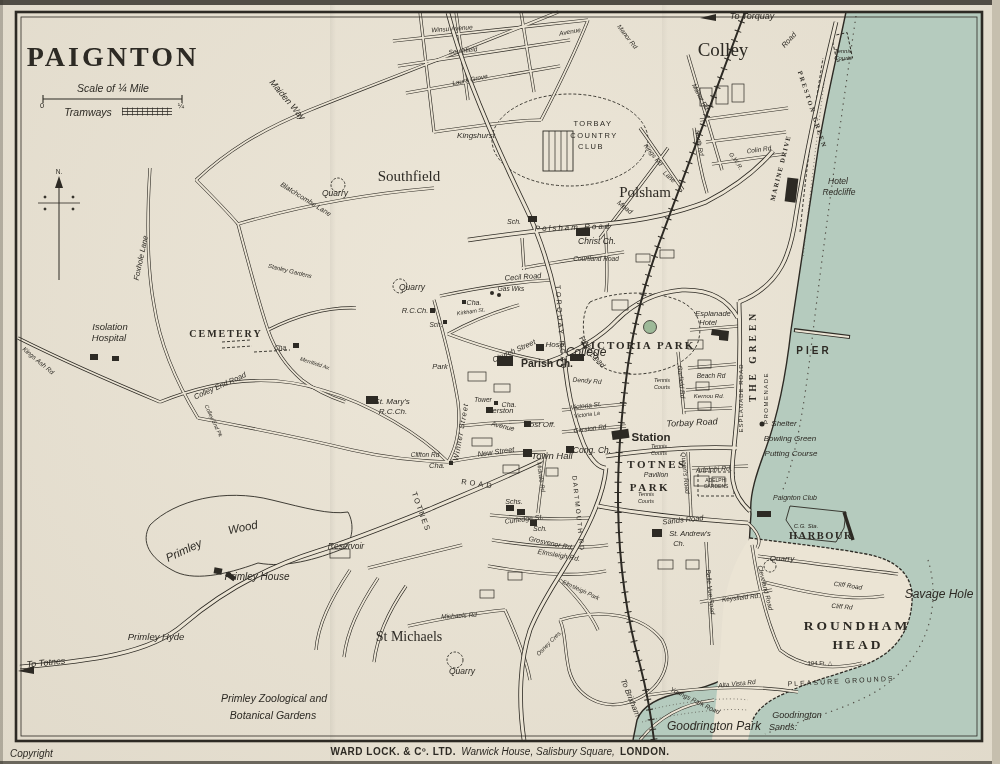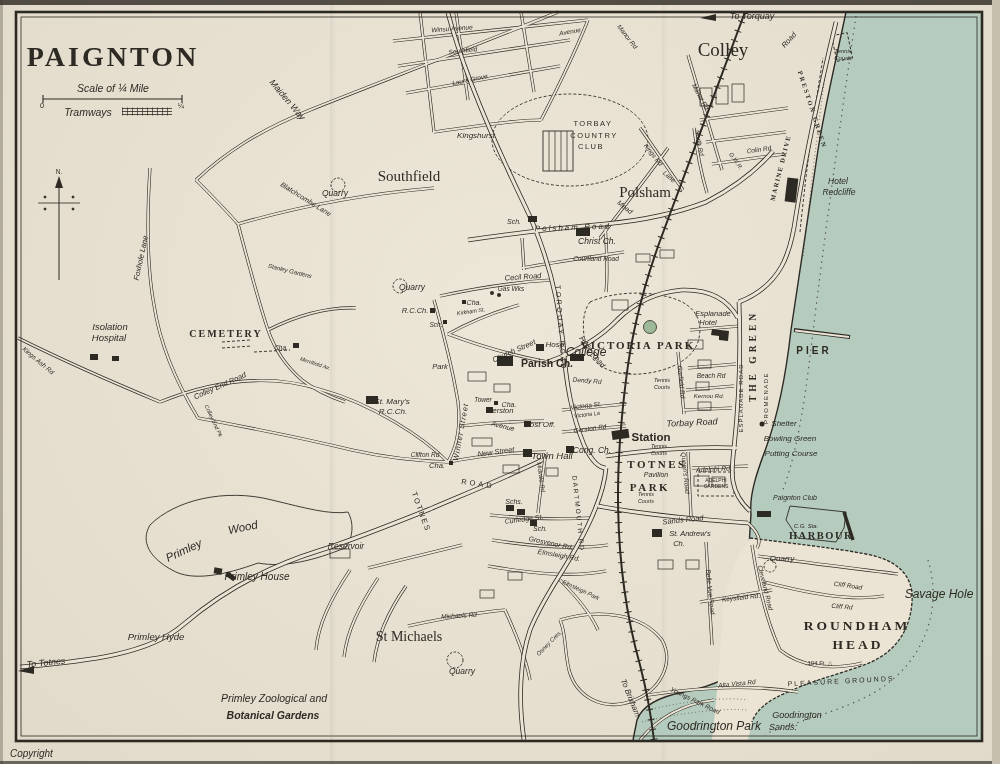--- a/index.html
+++ b/index.html
@@ -560,21 +560,21 @@
       <div class="lbl lbl-st" style="left: 462px; top: 671px; font-size: 8.5px; transform: translate(-50%, -50%) rotate(0deg);">Quarry</div>
       <div class="lbl lbl-st" style="left: 549px; top: 643px; font-size: 6px; transform: translate(-50%, -50%) rotate(-45deg);">Osney Cres.</div>
       <div class="lbl lbl-st" style="left: 630px; top: 698px; font-size: 8px; transform: translate(-50%, -50%) rotate(68deg);">To Brixham</div>
       <div class="lbl lbl-st" style="left: 184px; top: 551px; font-size: 11.5px; transform: translate(-50%, -50%) rotate(-25deg);">Primley</div>
       <div class="lbl lbl-st" style="left: 243px; top: 528px; font-size: 11.5px; transform: translate(-50%, -50%) rotate(-12deg);">Wood</div>
       <div class="lbl lbl-st" style="left: 346px; top: 546px; font-size: 8.5px; transform: translate(-50%, -50%) rotate(0deg);">Reservoir</div>
       <div class="lbl lbl-st" style="left: 257px; top: 577px; font-size: 10px; transform: translate(-50%, -50%) rotate(0deg);">Primley House</div>
       <div class="lbl lbl-st" style="left: 156px; top: 637px; font-size: 9.5px; transform: translate(-50%, -50%) rotate(0deg);">Primley Hyde</div>
       <div class="lbl lbl-st" style="left: 46px; top: 663px; font-size: 9px; transform: translate(-50%, -50%) rotate(-6deg);">To Totnes</div>
       <div class="lbl lbl-st" style="left: 274px; top: 698px; font-size: 10.5px; transform: translate(-50%, -50%) rotate(0deg);">Primley Zoological and</div>
-      <div class="lbl lbl-st" style="left: 273px; top: 715px; font-size: 10.5px; transform: translate(-50%, -50%) rotate(0deg); font-weight: bold;">Botanical Gardens</div>
+      <div class="lbl lbl-st" style="left: 273px; top: 715px; font-size: 10.5px; transform: translate(-50%, -50%) rotate(0deg);">Botanical Gardens</div>
       <div class="lbl lbl-st" style="left: 714px; top: 726px; font-size: 12px; transform: translate(-50%, -50%) rotate(0deg);">Goodrington Park</div>
       <div class="lbl lbl-st" style="left: 797px; top: 715px; font-size: 9px; transform: translate(-50%, -50%) rotate(0deg);">Goodrington</div>
       <div class="lbl lbl-st" style="left: 783px; top: 727px; font-size: 9px; transform: translate(-50%, -50%) rotate(0deg);">Sands:</div>
       <div class="lbl lbl-st" style="left: 695px; top: 701px; font-size: 6.5px; transform: translate(-50%, -50%) rotate(26deg);">Youngs Park Road</div>
       <div class="lbl lbl-st" style="left: 737px; top: 684px; font-size: 6.5px; transform: translate(-50%, -50%) rotate(-6deg);">Alta Vista Rd</div>
       <div class="lbl lbl-sp" style="left: 841px; top: 681px; font-size: 7px; letter-spacing: 2px; transform: translate(-50%, -50%) rotate(-3deg);">PLEASURE GROUNDS</div>
       <div class="lbl lbl-cap" style="left: 857px; top: 626px; font-size: 13.5px; letter-spacing: 3px; transform: translate(-50%, -50%) rotate(0deg);">ROUNDHAM</div>
       <div class="lbl lbl-cap" style="left: 858px; top: 645px; font-size: 13.5px; letter-spacing: 3px; transform: translate(-50%, -50%) rotate(0deg);">HEAD</div>
       <div class="lbl lbl-stu" style="left: 820px; top: 663px; font-size: 6px; transform: translate(-50%, -50%) rotate(0deg);">104 Ft. △</div>
       <div class="lbl lbl-st" style="left: 939px; top: 594px; font-size: 12px; transform: translate(-50%, -50%) rotate(0deg);">Savage Hole</div>
@@ -583,18 +583,23 @@
       <div class="lbl lbl-st" style="left: 741px; top: 598px; font-size: 6.5px; transform: translate(-50%, -50%) rotate(-6deg);">Keysfield Rd.</div>
       <div class="lbl lbl-st" style="left: 710px; top: 592px; font-size: 6.5px; transform: translate(-50%, -50%) rotate(84deg);">Belle Vue Road</div>
       <div class="lbl lbl-st" style="left: 765px; top: 588px; font-size: 6.5px; transform: translate(-50%, -50%) rotate(76deg);">Cleveland Road</div>
       <div class="lbl lbl-cap" style="left: 821px; top: 536px; font-size: 10.5px; letter-spacing: 1.5px; transform: translate(-50%, -50%) rotate(0deg);">HARBOUR</div>
       <div class="lbl lbl-st" style="left: 806px; top: 526px; font-size: 6px; transform: translate(-50%, -50%) rotate(0deg);">C.G. Sta.</div>
       <div class="lbl lbl-st" style="left: 795px; top: 497px; font-size: 7px; transform: translate(-50%, -50%) rotate(0deg);">Paignton Club</div>
       <div class="lbl lbl-st" style="left: 782px; top: 559px; font-size: 8px; transform: translate(-50%, -50%) rotate(0deg);">Quarry</div>
     </div>
 
   <div class="copyright">Copyright</div>
+  <div class="imprint">
+    <span class="pub">WARD LOCK. &amp; Cº. LTD.</span>
+    <span class="addr">Warwick House, Salisbury Square,</span>
+    <span class="city">LONDON.</span>
+  </div>
 
   <div class="edge-top"></div>
   <div class="edge-bottom"></div>
   <div class="edge-right"></div>
   <div class="edge-left"></div>
 </div>
 
 </body></html>

